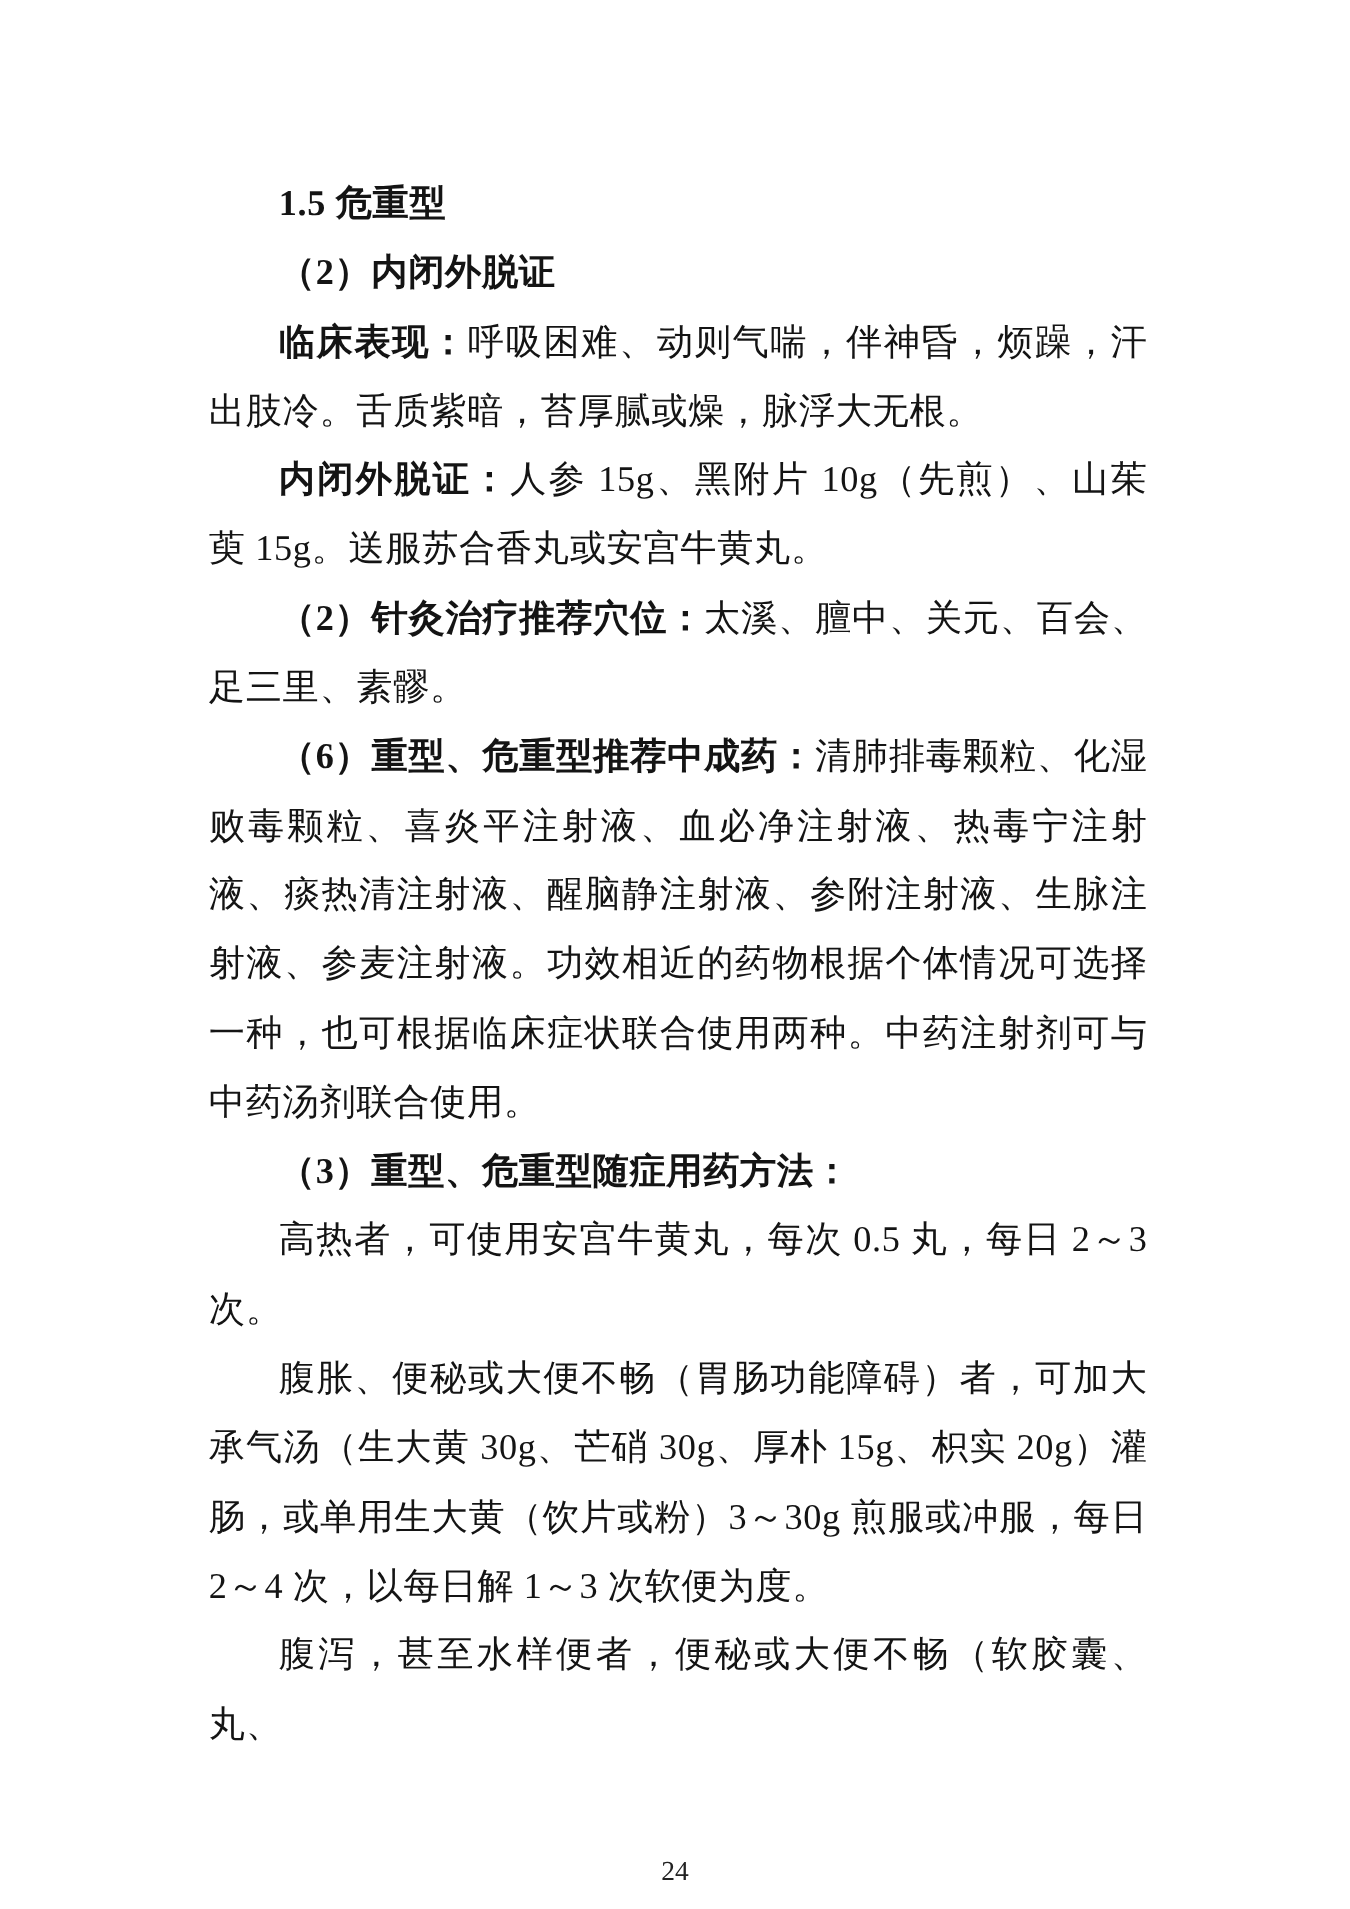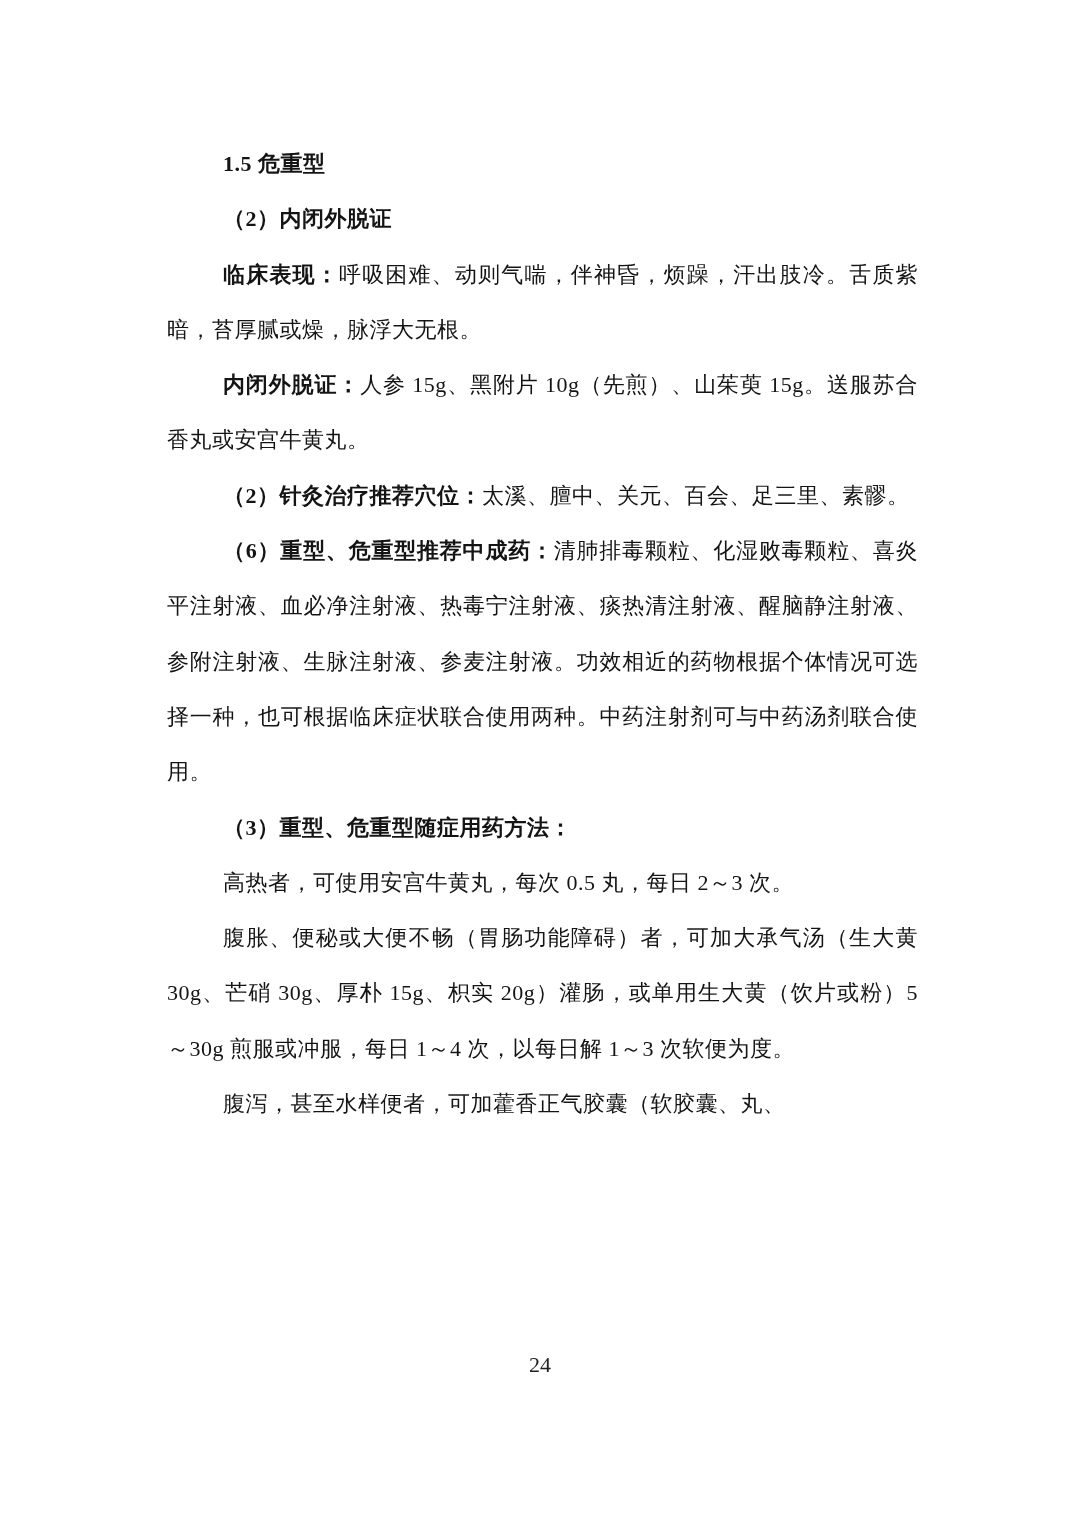--- a/index.html
+++ b/index.html
@@ -14,59 +14,59 @@
     background: #ffffff;
     overflow: hidden;
     font-family: "Liberation Serif", "DejaVu Serif", serif;
     color: #141414;
   }
   .content {
     position: absolute;
     left: 167px;
     top: 136px;
     width: 751px;
-    font-size: 22px;
+    font-size: 29px;
     line-height: 55.3px;
     text-align: justify;
     text-align-last: left;
     letter-spacing: 0.5px;
   }
   .content p {
     margin: 0;
     padding: 0;
     text-indent: 56px;
   }
   .content p.heading {
     font-weight: bold;
   }
   .content b.label {
     font-weight: bold;
   }
   .footer {
     position: absolute;
     left: 0;
-    top: 1352px;
+    top: 1484px;
     width: 100%;
     text-align: center;
     font-size: 22px;
     color: #222222;
   }
 </style>
 </head>
 <body>
 
 <div class="page">
   <div class="content" id="content">
       <p class="heading"><b class="label">1.5 危重型</b></p>
       <p class="heading"><b class="label">（2）内闭外脱证</b></p>
       <p class="body"><b class="label">临床表现：</b>呼吸困难、动则气喘，伴神昏，烦躁，汗出肢冷。舌质紫暗，苔厚腻或燥，脉浮大无根。</p>
       <p class="body"><b class="label">内闭外脱证：</b>人参 15g、黑附片 10g（先煎）、山茱萸 15g。送服苏合香丸或安宫牛黄丸。</p>
       <p class="body"><b class="label">（2）针灸治疗推荐穴位：</b>太溪、膻中、关元、百会、足三里、素髎。</p>
       <p class="body"><b class="label">（6）重型、危重型推荐中成药：</b>清肺排毒颗粒、化湿败毒颗粒、喜炎平注射液、血必净注射液、热毒宁注射液、痰热清注射液、醒脑静注射液、参附注射液、生脉注射液、参麦注射液。功效相近的药物根据个体情况可选择一种，也可根据临床症状联合使用两种。中药注射剂可与中药汤剂联合使用。</p>
       <p class="heading"><b class="label">（3）重型、危重型随症用药方法：</b></p>
       <p class="body">高热者，可使用安宫牛黄丸，每次 0.5 丸，每日 2～3 次。</p>
-      <p class="body">腹胀、便秘或大便不畅（胃肠功能障碍）者，可加大承气汤（生大黄 30g、芒硝 30g、厚朴 15g、枳实 20g）灌肠，或单用生大黄（饮片或粉）5～30g 煎服或冲服，每日 1～4 次，以每日解 1～3 次软便为度。</p>
-      <p class="body">腹泻，甚至水样便者，可加藿香正气胶囊（软胶囊、丸、</p>
+      <p class="body">腹胀、便秘或大便不畅（胃肠功能障碍）者，可加大承气汤（生大黄 30g、芒硝 30g、厚朴 15g、枳实 20g）灌肠，或单用生大黄（饮片或粉）3～30g 煎服或冲服，每日 2～4 次，以每日解 1～3 次软便为度。</p>
+      <p class="body">腹泻，甚至水样便者，便秘或大便不畅（软胶囊、丸、</p>
     </div>
   <div class="footer">
     <span>24</span>
   </div>
 </div>
 
 </body></html>

